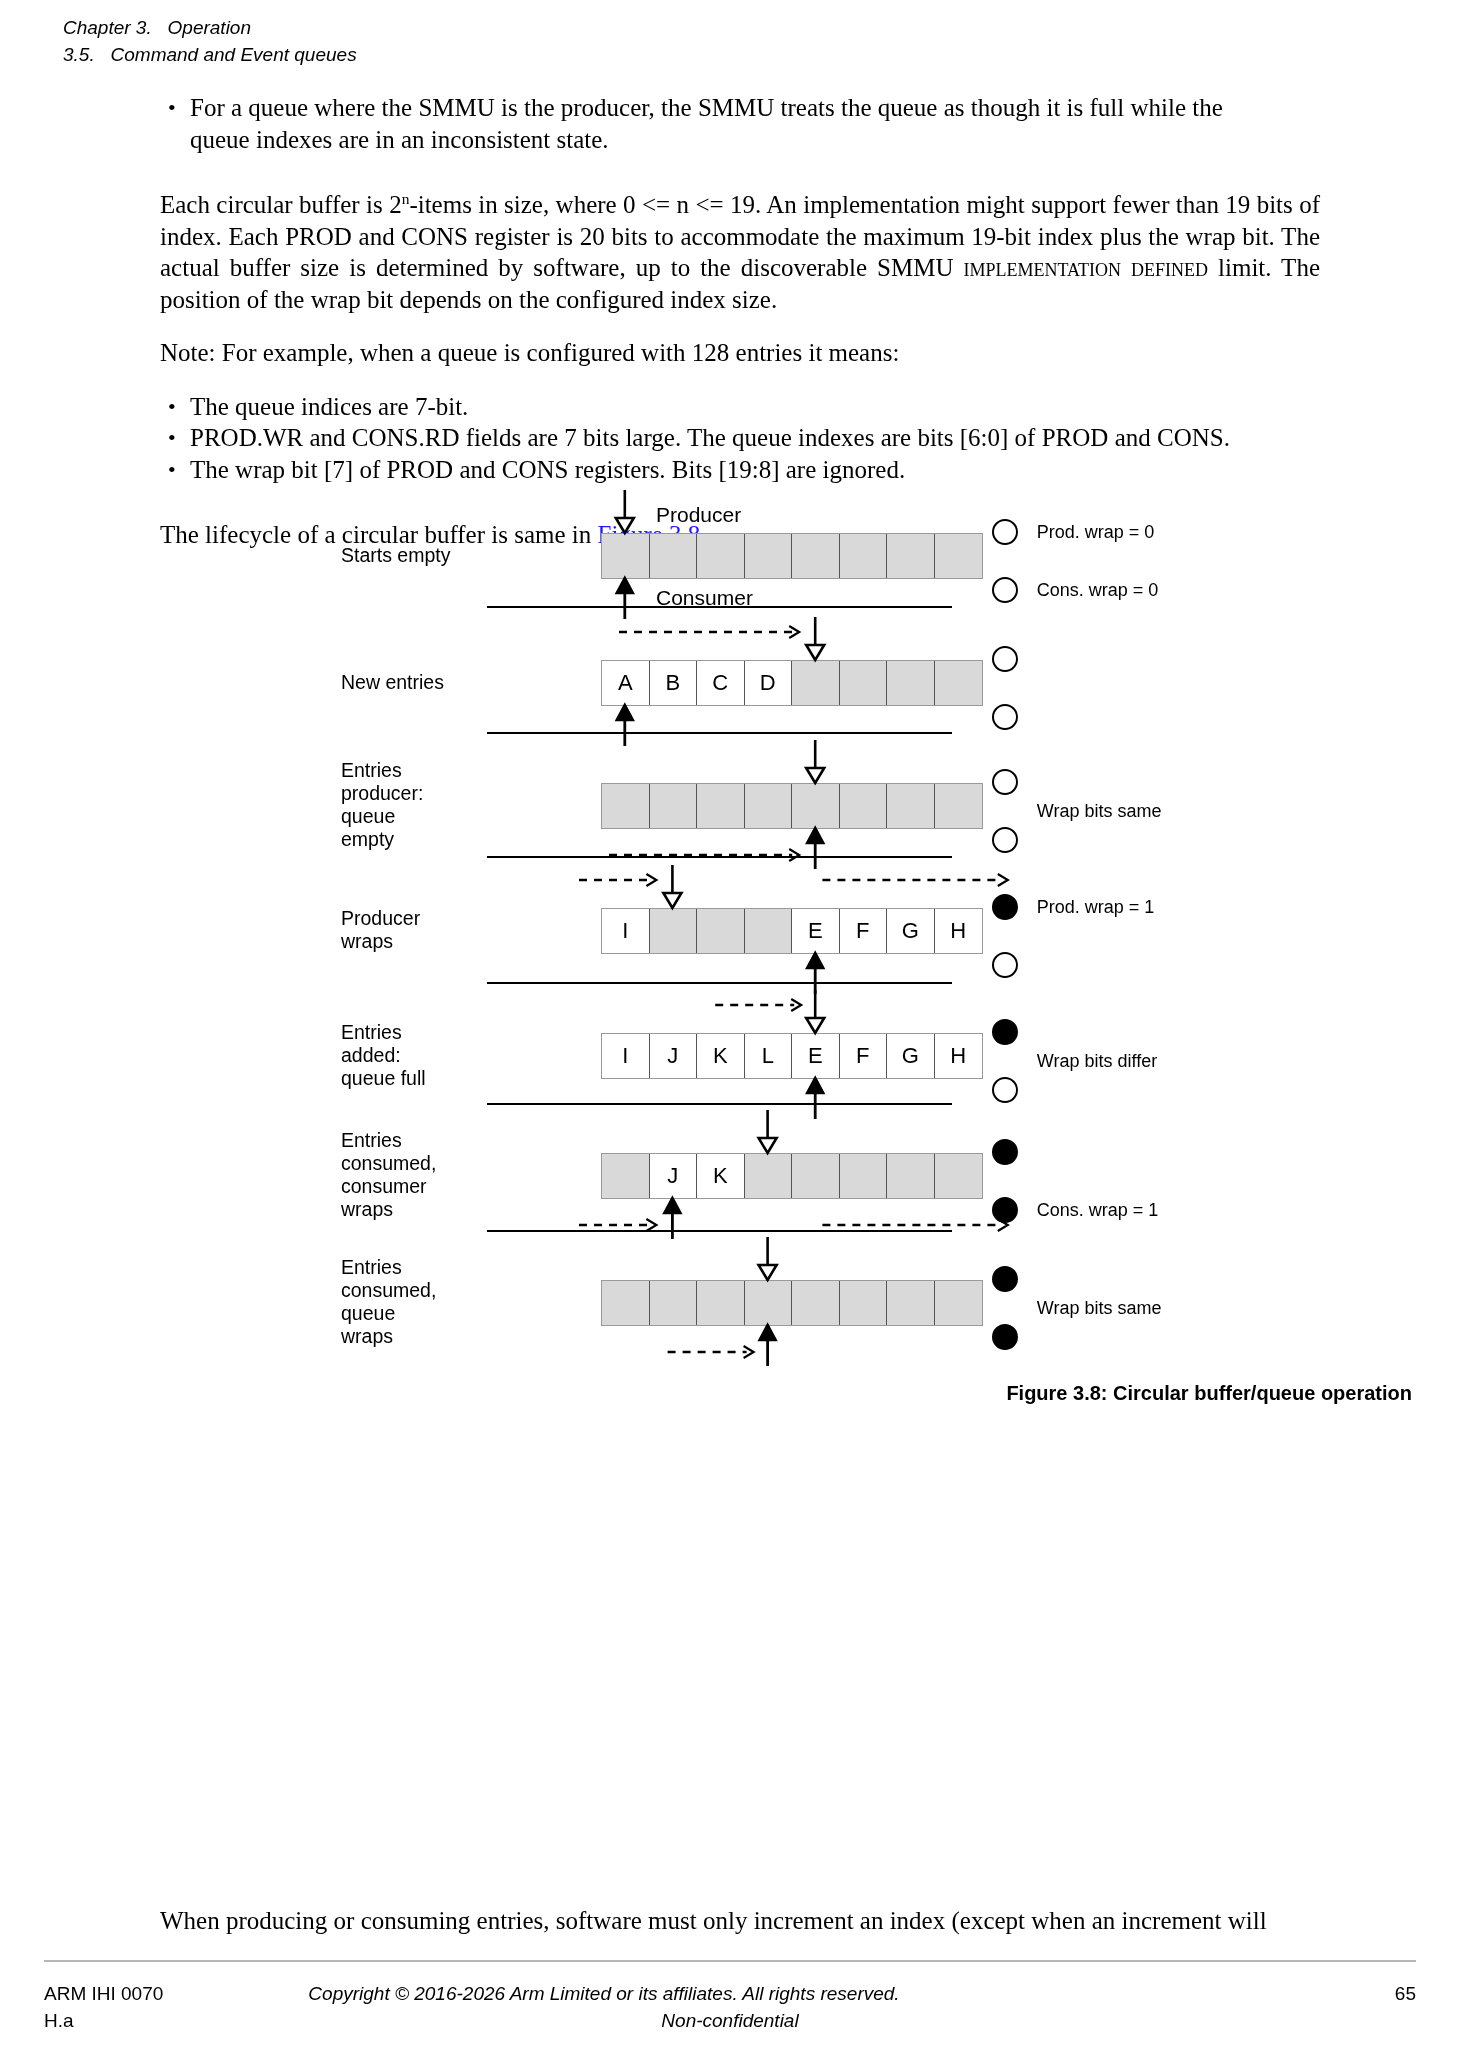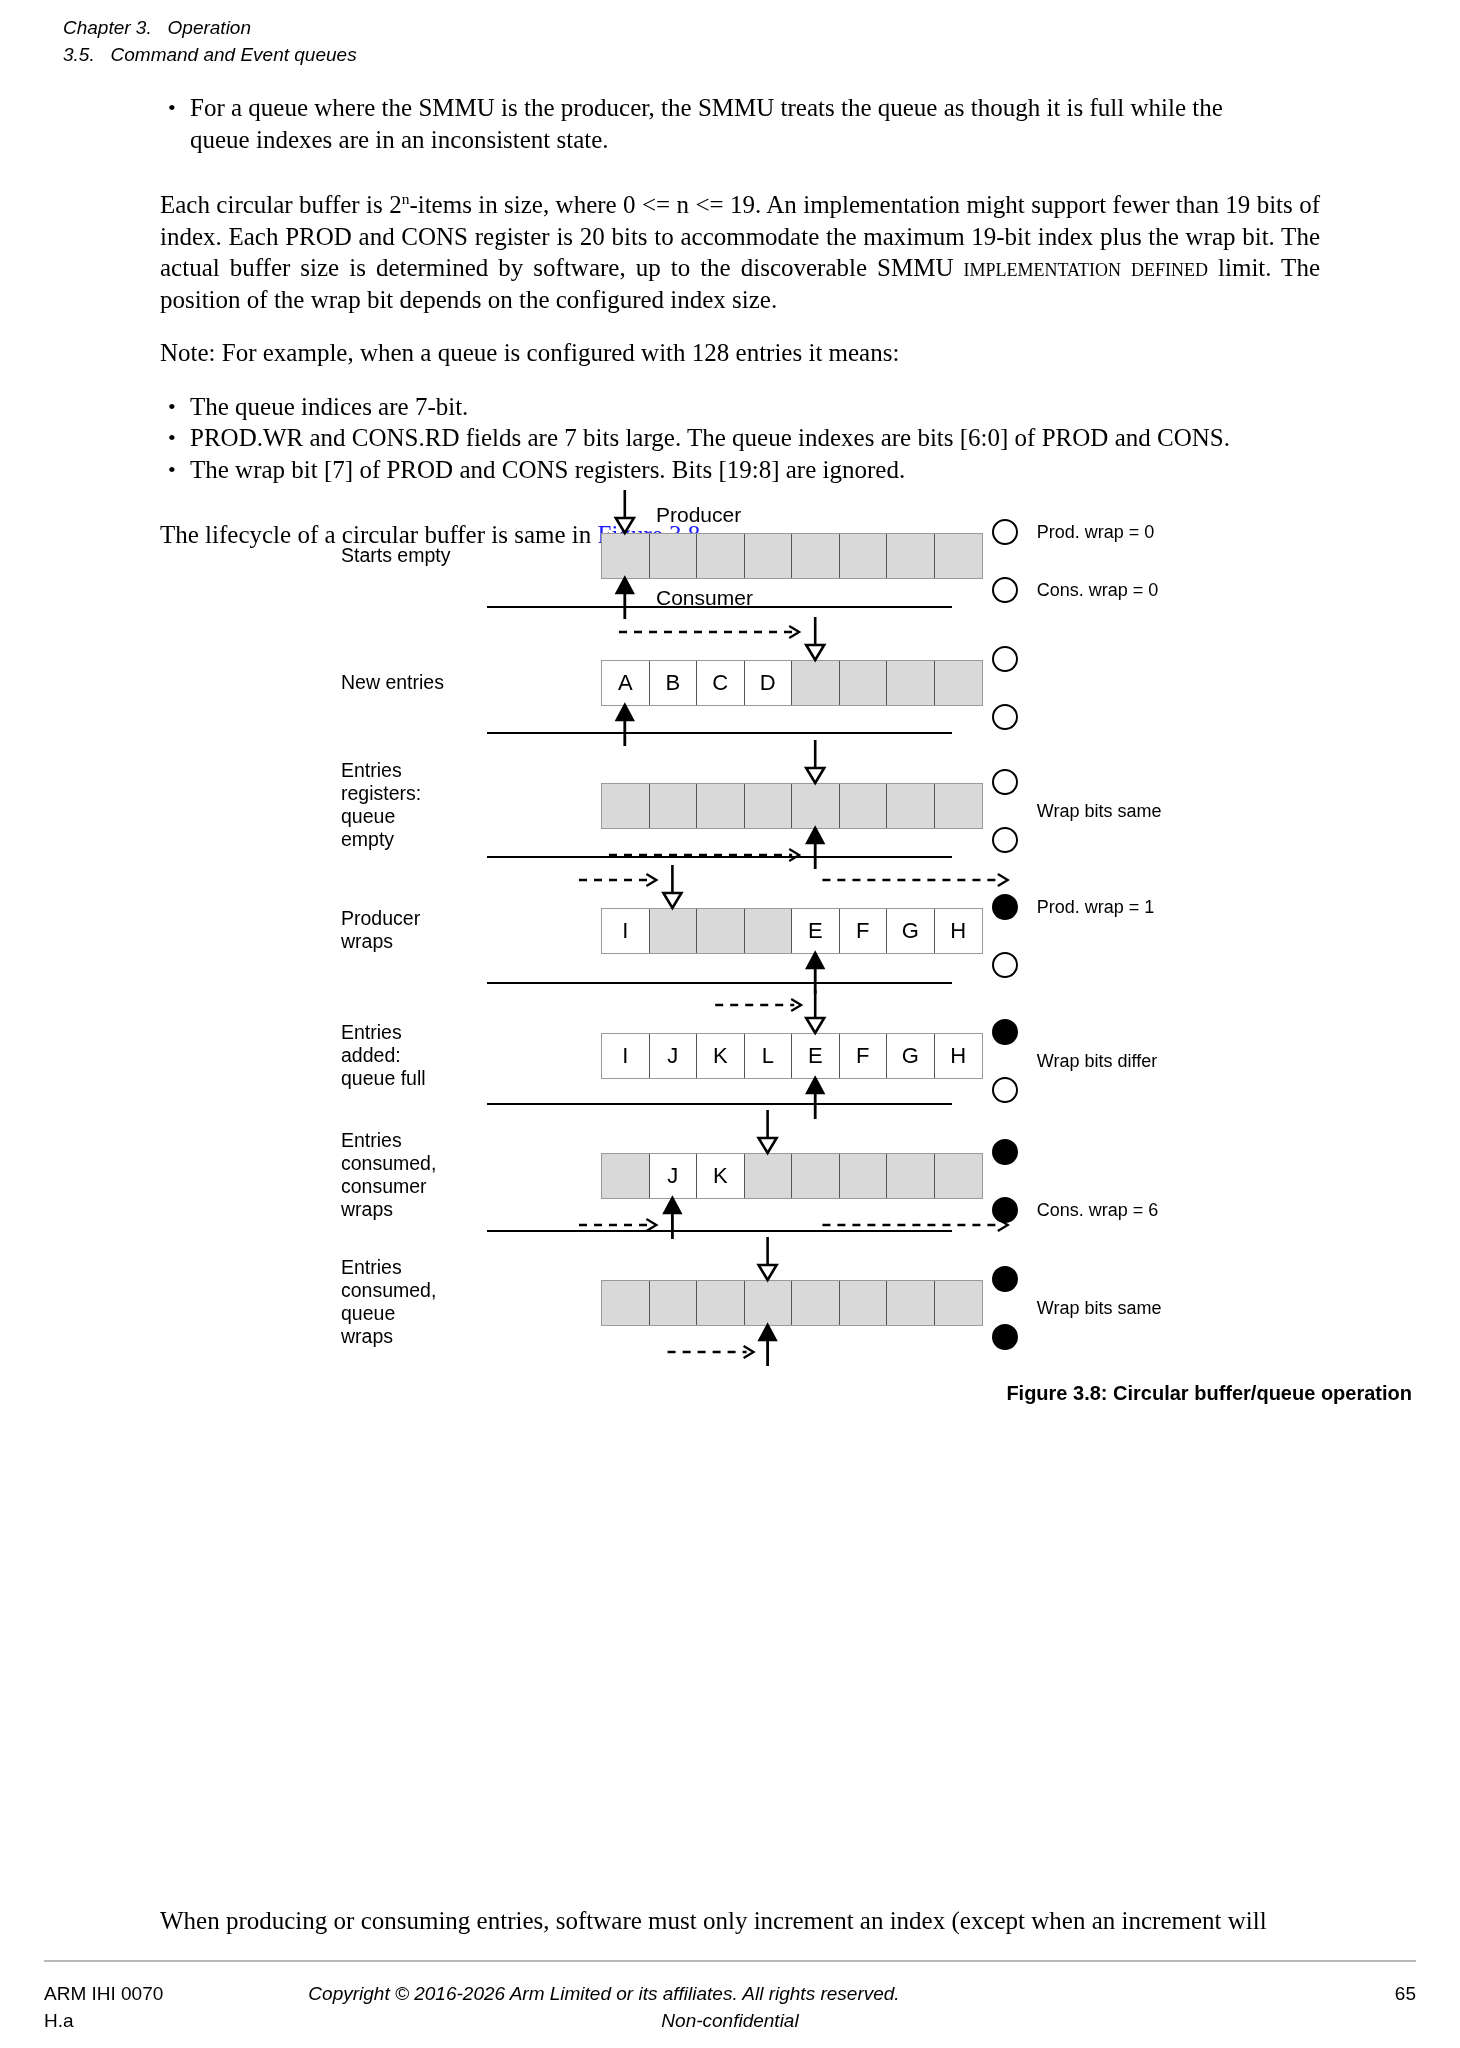--- a/index.html
+++ b/index.html
@@ -275,21 +275,21 @@
         <line x1="18" y1="34" x2="191.20000000000002" y2="34" stroke="#000" stroke-width="2.6" stroke-dasharray="8 7"></line>
         <polyline points="188.20000000000002,28 198.20000000000002,34 188.20000000000002,40" fill="none" stroke="#000" stroke-width="2.2"></polyline>
       </svg>
       <div class="circle" style="left: 991.8px; top: 148px;"></div>
       <div class="circle" style="left: 991.8px; top: 206px;"></div>
     </div>
     <div class="rowsep" style="top: 234px;"></div>
     <div class="fig-row" style="top: 0px;">
       <div class="label-box" style="left: 341px; width: 240px; top: 261px;">
         <div>Entries</div>
-        <div>registers:</div>
+        <div>producer:</div>
         <div>queue</div>
         <div>empty</div>
       </div>
       <div class="buffer" style="left: 601px; top: 285px;">
         <div class="cell"></div>
         <div class="cell"></div>
         <div class="cell"></div>
         <div class="cell"></div>
         <div class="cell"></div>
         <div class="cell"></div>
@@ -390,21 +390,21 @@
         <polygon points="157.60000000000002,47 175.60000000000002,47 166.60000000000002,62" fill="#fff" stroke="#000" stroke-width="2.6"></polygon>
         <line x1="71.4" y1="148" x2="71.4" y2="120" stroke="#000" stroke-width="2.8"></line>
         <polygon points="63.400000000000006,122 79.4,122 71.4,107" fill="#000" stroke="#000" stroke-width="2.6"></polygon>
         <line x1="-22" y1="134" x2="48.400000000000006" y2="134" stroke="#000" stroke-width="2.6" stroke-dasharray="8 7"></line>
         <polyline points="45.400000000000006,128 55.400000000000006,134 45.400000000000006,140" fill="none" stroke="#000" stroke-width="2.2"></polyline>
         <line x1="221.4" y1="134" x2="399.8" y2="134" stroke="#000" stroke-width="2.6" stroke-dasharray="8 7"></line>
         <polyline points="396.8,128 406.8,134 396.8,140" fill="none" stroke="#000" stroke-width="2.2"></polyline>
       </svg>
       <div class="circle solid" style="left: 991.8px; top: 641px;"></div>
       <div class="circle solid" style="left: 991.8px; top: 699px;"></div>
-      <div class="wrap-text" style="left: 1036.8px; top: 702px;">Cons. wrap = 6</div>
+      <div class="wrap-text" style="left: 1036.8px; top: 702px;">Cons. wrap = 1</div>
     </div>
     <div class="rowsep" style="top: 732px;"></div>
     <div class="fig-row" style="top: 0px;">
       <div class="label-box" style="left: 341px; width: 240px; top: 758px;">
         <div>Entries</div>
         <div>consumed,</div>
         <div>queue</div>
         <div>wraps</div>
       </div>
       <div class="buffer" style="left: 601px; top: 782px;">

